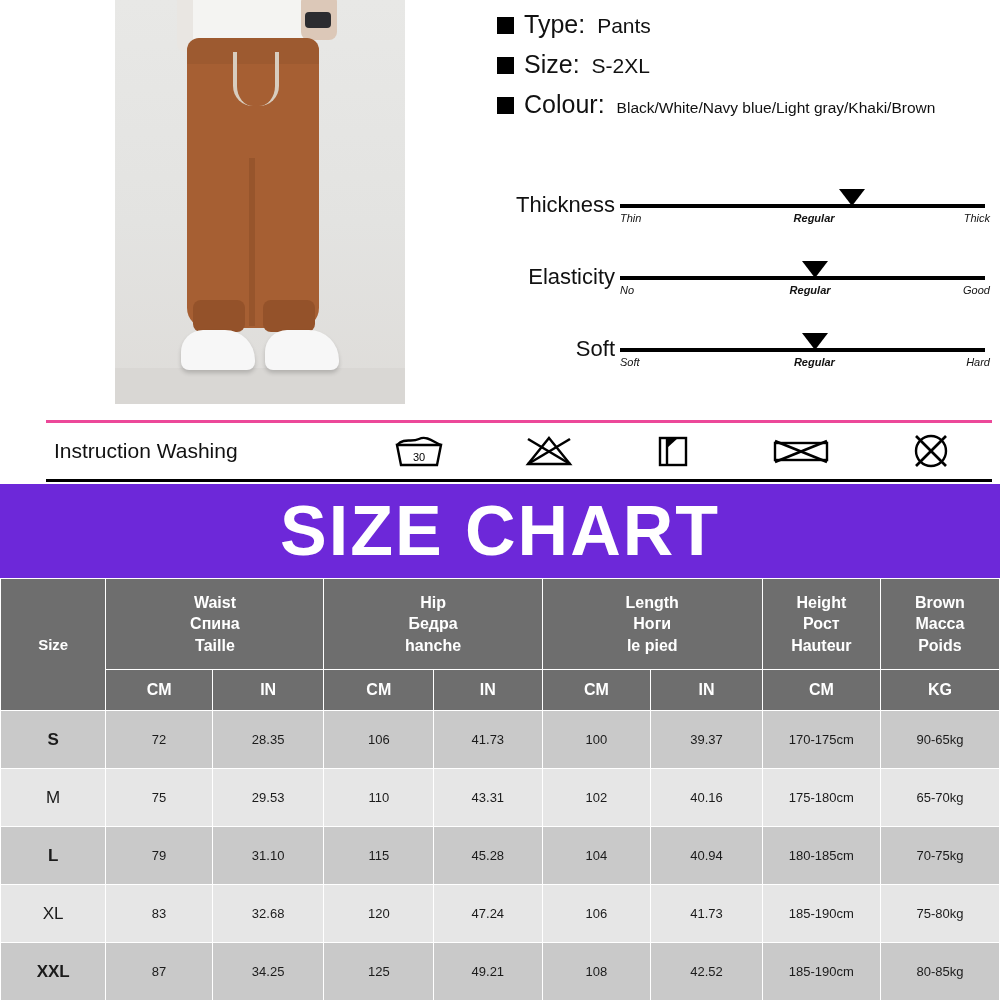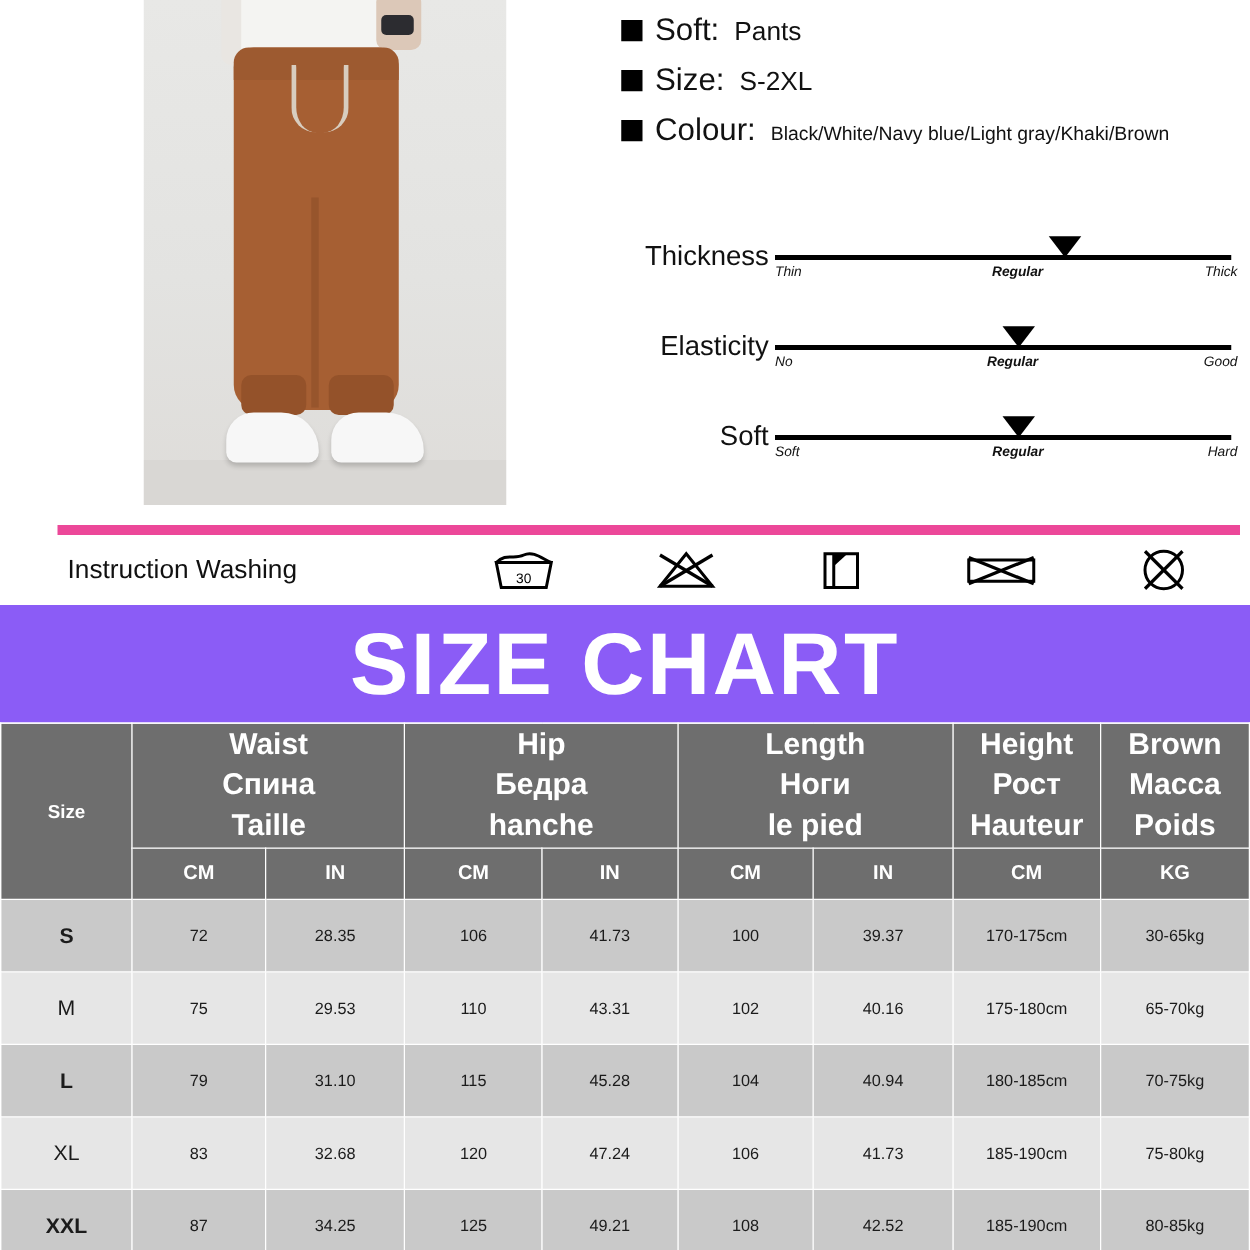--- a/index.html
+++ b/index.html
@@ -195,21 +195,21 @@
   }
   .slider-ticks span:nth-child(2) { margin-left: 23px; font-weight: bold; }
 
   
   .wash {
     position: absolute;
     left: 46px;
     top: 420px;
     width: 946px;
     height: 56px;
-    border-top: 8px solid #ec4899;
+    border-top: 3px solid #ec4899;
     border-bottom: 3px solid #000;
     display: flex;
     align-items: center;
   }
   .wash-title {
     font-size: 21px;
     color: #111;
     margin-left: 8px;
     width: 300px;
   }
@@ -221,21 +221,21 @@
   }
   .wash-icons svg { display: block; }
 
   
   .chart-head {
     position: absolute;
     left: 0;
     top: 484px;
     width: 1000px;
     height: 94px;
-    background: #8b5cf6;
+    background: #6d28d9;
     display: flex;
     align-items: center;
     justify-content: center;
   }
   .chart-head-text {
     color: #ffffff;
     font-size: 70px;
     font-weight: bold;
     letter-spacing: 2px;
     line-height: 1;
@@ -249,21 +249,21 @@
     table-layout: fixed;
   }
   table.sizes th, table.sizes td {
     border: 1px solid #ffffff;
     text-align: center;
     color: #1b1b1b;
   }
   .grp-head {
     background: #6e6e6e;
     color: #ffffff !important;
-    font-size: 24px;
+    font-size: 16px;
     font-weight: bold;
     line-height: 1.35;
     height: 88px;
   }
   .size-head {
     background: #6e6e6e;
     color: #ffffff !important;
     font-size: 15px;
     font-weight: bold;
   }
@@ -301,21 +301,21 @@
       <div class="ph-draw"></div>
       <div class="ph-cuff-l"></div>
       <div class="ph-cuff-r"></div>
       <div class="ph-shoe-l"></div>
       <div class="ph-shoe-r"></div>
     </div>
 
     <div class="specs">
       <div class="spec-row">
         <span class="sq"></span>
-        <span class="spec-key">Soft:</span>
+        <span class="spec-key">Type:</span>
         <span class="spec-val">Pants</span>
       </div>
       <div class="spec-row">
         <span class="sq"></span>
         <span class="spec-key">Size:</span>
         <span class="spec-val">S-2XL</span>
       </div>
       <div class="spec-row">
         <span class="sq"></span>
         <span class="spec-key">Colour:</span>
@@ -467,21 +467,21 @@
     <tbody>
       <tr class="r-dark">
         <td class="sizecell">S</td>
         <td>72</td>
         <td>28.35</td>
         <td>106</td>
         <td>41.73</td>
         <td>100</td>
         <td>39.37</td>
         <td>170-175cm</td>
-        <td>30-65kg</td>
+        <td>90-65kg</td>
       </tr>
       <tr class="r-light">
         <td class="sizecell">M</td>
         <td>75</td>
         <td>29.53</td>
         <td>110</td>
         <td>43.31</td>
         <td>102</td>
         <td>40.16</td>
         <td>175-180cm</td>

